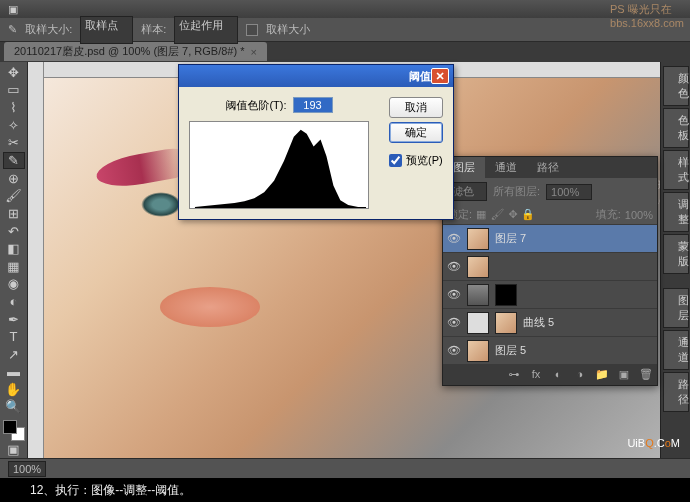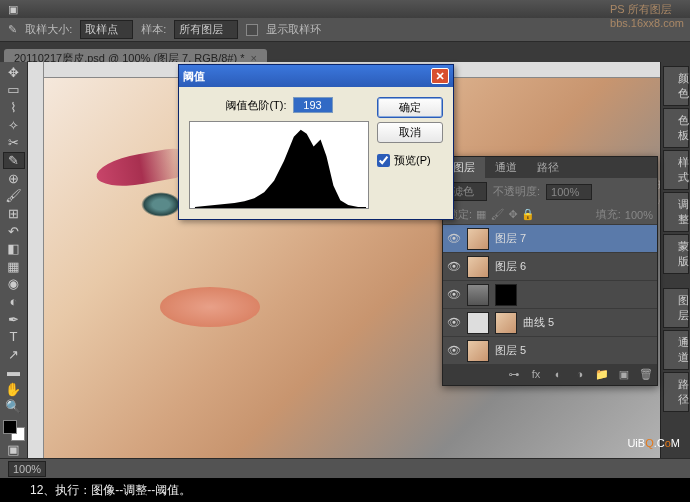--- a/index.html
+++ b/index.html
@@ -1,23 +1,23 @@
 <!DOCTYPE html>
 <html><head>
 <meta charset="utf-8">
 <style>
 *{margin:0;padding:0;box-sizing:border-box;font-family:"Microsoft YaHei",SimSun,sans-serif;font-size:11px}
 body{background:#000;width:690px;height:502px;overflow:hidden;position:relative}
 .app{width:690px;height:478px;background:#535353;position:relative}
 .menubar{height:18px;background:linear-gradient(#545454,#3e3e3e);display:flex;align-items:center;padding:0 8px;gap:12px;color:#ccc}
 .optbar{height:24px;background:#535353;border-bottom:1px solid #2a2a2a;display:flex;align-items:center;padding:0 8px;gap:8px;color:#bbb}
 .optbar .lbl{color:#bbb}
-.optbar .dd{background:#3a3a3a;border:1px solid #222;padding:1px 14px 1px 4px;color:#ccc;position:relative}
+.optbar .dd{background:#3a3a3a;border:1px solid #222;padding:1px 14px 10px 4px;color:#ccc;position:relative}
 .optbar .ck{width:12px;height:12px;border:1px solid #888;display:inline-block;background:#4a4a4a}
-.tabbar{height:32px;background:#3a3a3a;display:flex;align-items:center;padding:0 4px}
+.tabbar{height:32px;background:#3a3a3a;display:flex;align-items:flex-start;padding:0 4px}
 .tab{background:#7a7a7a;color:#222;padding:2px 10px;border-radius:3px 3px 0 0;display:flex;align-items:center;gap:6px}
 .tab .x{color:#444}
 .workspace{position:absolute;top:62px;left:0;right:0;bottom:20px;display:flex}
 .toolbox{width:28px;background:#535353;border-right:1px solid #2a2a2a;display:flex;flex-direction:column;align-items:center;padding-top:2px;gap:1px}
 .tool{width:22px;height:18px;display:flex;align-items:center;justify-content:center;color:#ccc;cursor:pointer;font-size:13px}
 .tool.sel{background:#3a3a3a;border:1px solid #222}
 .swatches{margin-top:4px;position:relative;width:22px;height:22px}
 .sw-f{width:14px;height:14px;background:#000;border:1px solid #888;position:absolute;top:0;left:0}
 .sw-b{width:14px;height:14px;background:#fff;border:1px solid #888;position:absolute;bottom:0;right:0}
 .canvas{flex:1;background:#4a4a4a;position:relative;overflow:hidden}
@@ -46,23 +46,23 @@
 .eye{width:14px;text-align:center;color:#ccc;cursor:pointer}
 .thumb{width:22px;height:22px;background:#888;border:1px solid #222}
 .thumb.face{background:linear-gradient(135deg,#e8c9a8,#c8956f)}
 .thumb.bal{background:linear-gradient(#888,#555)}
 .thumb.mask{background:#000}
 .thumb.curve{background:#ddd}
 .lname{color:#ddd;flex:1}
 .lbtm{display:flex;justify-content:flex-end;padding:3px;gap:6px;background:#3a3a3a}
 .lbtn{width:16px;height:14px;color:#aaa;text-align:center;cursor:pointer}
 .dialog{position:absolute;top:64px;left:178px;width:276px;background:#ece9d8;border:1px solid #0a246a;box-shadow:2px 2px 6px rgba(0,0,0,0.4)}
-.dtitle{height:22px;background:linear-gradient(#3b77dd,#2b5cb8);display:flex;align-items:center;justify-content:space-between;padding:0 4px;color:#fff;font-weight:bold}
+.dtitle{height:22px;background:linear-gradient(#3b77dd,#2b5cb8);display:flex;align-items:center;justify-content:flex-end;padding:0 4px;color:#fff;font-weight:bold}
 .dclose{width:18px;height:16px;background:#d85030;color:#fff;text-align:center;line-height:14px;border:1px solid #fff;border-radius:2px;cursor:pointer}
-.dbody{padding:10px;position:relative;display:flex;gap:8px}
+.dbody{padding:10px;position:relative;display:flex;gap:20px}
 .dmain{flex:1}
 .drow{display:flex;align-items:center;gap:6px;margin-bottom:8px;justify-content:center}
 .dlbl{color:#000}
 .dinput{width:40px;border:1px solid #7a9ac0;padding:1px 2px;background:#fff;color:#000;text-align:center}
 .dinput.sel{background:#316ac5;color:#fff}
 .cursor{position:absolute;top:32px;left:138px;width:16px;height:16px;pointer-events:none}
 .cursor::before{content:"";position:absolute;width:0;height:0;border-left:6px solid #000;border-top:4px solid transparent;border-bottom:4px solid transparent;transform:rotate(-45deg)}
 .hist{width:180px;height:88px;border:1px solid #888;background:#fff;position:relative;margin:0 auto}
 .hist svg{width:100%;height:100%}
 .dside{width:66px;display:flex;flex-direction:column;gap:4px}
@@ -73,36 +73,36 @@
 .topwm{position:absolute;top:2px;right:6px;color:#a86;font-size:10px;z-index:100}
 .caption{position:absolute;bottom:0;left:0;right:0;height:24px;background:#000;color:#eee;display:flex;align-items:center;padding:0 30px;font-size:12px}
 .uibq{position:absolute;bottom:28px;right:10px;color:#fff;font-size:14px;font-weight:normal}
 .uibq .b{color:#e67817}
 </style>
 </head>
 <body>
 
 <div class="app">
   <div class="topwm">
-    <div>PS 所有图层</div>
+    <div>PS 曝光只在</div>
     <div>bbs.16xx8.com</div>
   </div>
 
   <div class="menubar">
     <span>▣</span>
   </div>
 
   <div class="optbar">
     <span>✎</span>
     <span class="lbl">取样大小:</span>
     <span class="dd">取样点</span>
     <span class="lbl">样本:</span>
-    <span class="dd">所有图层</span>
+    <span class="dd">位起作用</span>
     <span class="ck"></span>
-    <span class="lbl">显示取样环</span>
+    <span class="lbl">取样大小</span>
   </div>
 
   <div class="tabbar">
     <div class="tab">
       <span>20110217磨皮.psd @ 100% (图层 7, RGB/8#) *</span>
       <span class="x">×</span>
     </div>
   </div>
 
   <div class="workspace">
@@ -184,21 +184,21 @@
   </div>
 
   <div class="layers">
     <div class="lhdr">
       <div class="ltab on">图层</div>
       <div class="ltab">通道</div>
       <div class="ltab">路径</div>
     </div>
     <div class="lopts">
       <span class="dd">滤色</span>
-      <span>不透明度:</span>
+      <span>所有图层:</span>
       <span class="dd">100%</span>
     </div>
     <div class="llock">
       <span>锁定:</span>
       <span>▦</span>
       <span>🖌</span>
       <span>✥</span>
       <span>🔒</span>
       <span style="flex:1"></span>
       <span>填充:</span>
@@ -206,21 +206,20 @@
     </div>
     <div class="llist">
       <div class="lrow sel">
         <span class="eye">👁</span>
         <span class="thumb face"></span>
         <span class="lname">图层 7</span>
       </div>
       <div class="lrow">
         <span class="eye">👁</span>
         <span class="thumb face"></span>
-        <span class="lname">图层 6</span>
       </div>
       <div class="lrow">
         <span class="eye">👁</span>
         <span class="thumb bal"></span>
         <span class="thumb mask"></span>
       </div>
       <div class="lrow">
         <span class="eye">👁</span>
         <span class="thumb curve"></span>
         <span class="thumb face"></span>
@@ -255,22 +254,22 @@
           <input class="dinput sel" value="193" style="">
         </div>
         <div class="cursor"></div>
         <div class="hist">
           <svg viewBox="0 0 180 88" preserveAspectRatio="none">
             <path d="M 5 87 L 15 86 L 25 85 L 35 84 L 45 83 L 55 81 L 65 78 L 75 72 L 85 60 L 95 40 L 105 15 L 112 8 L 118 12 L 125 25 L 132 18 L 138 35 L 145 65 L 152 80 L 160 85 L 170 87 L 178 87 L 178 88 L 5 88 Z" fill="#000"></path>
           </svg>
         </div>
       </div>
       <div class="dside">
+        <div class="dbtn">取消</div>
         <div class="dbtn def">确定</div>
-        <div class="dbtn">取消</div>
         <label class="dck">
           <input type="checkbox" checked="" style="">
           <span>预览(P)</span>
         </label>
       </div>
     </div>
   </div>
 
   <div class="statusbar">
     <span class="zoom">100%</span>

